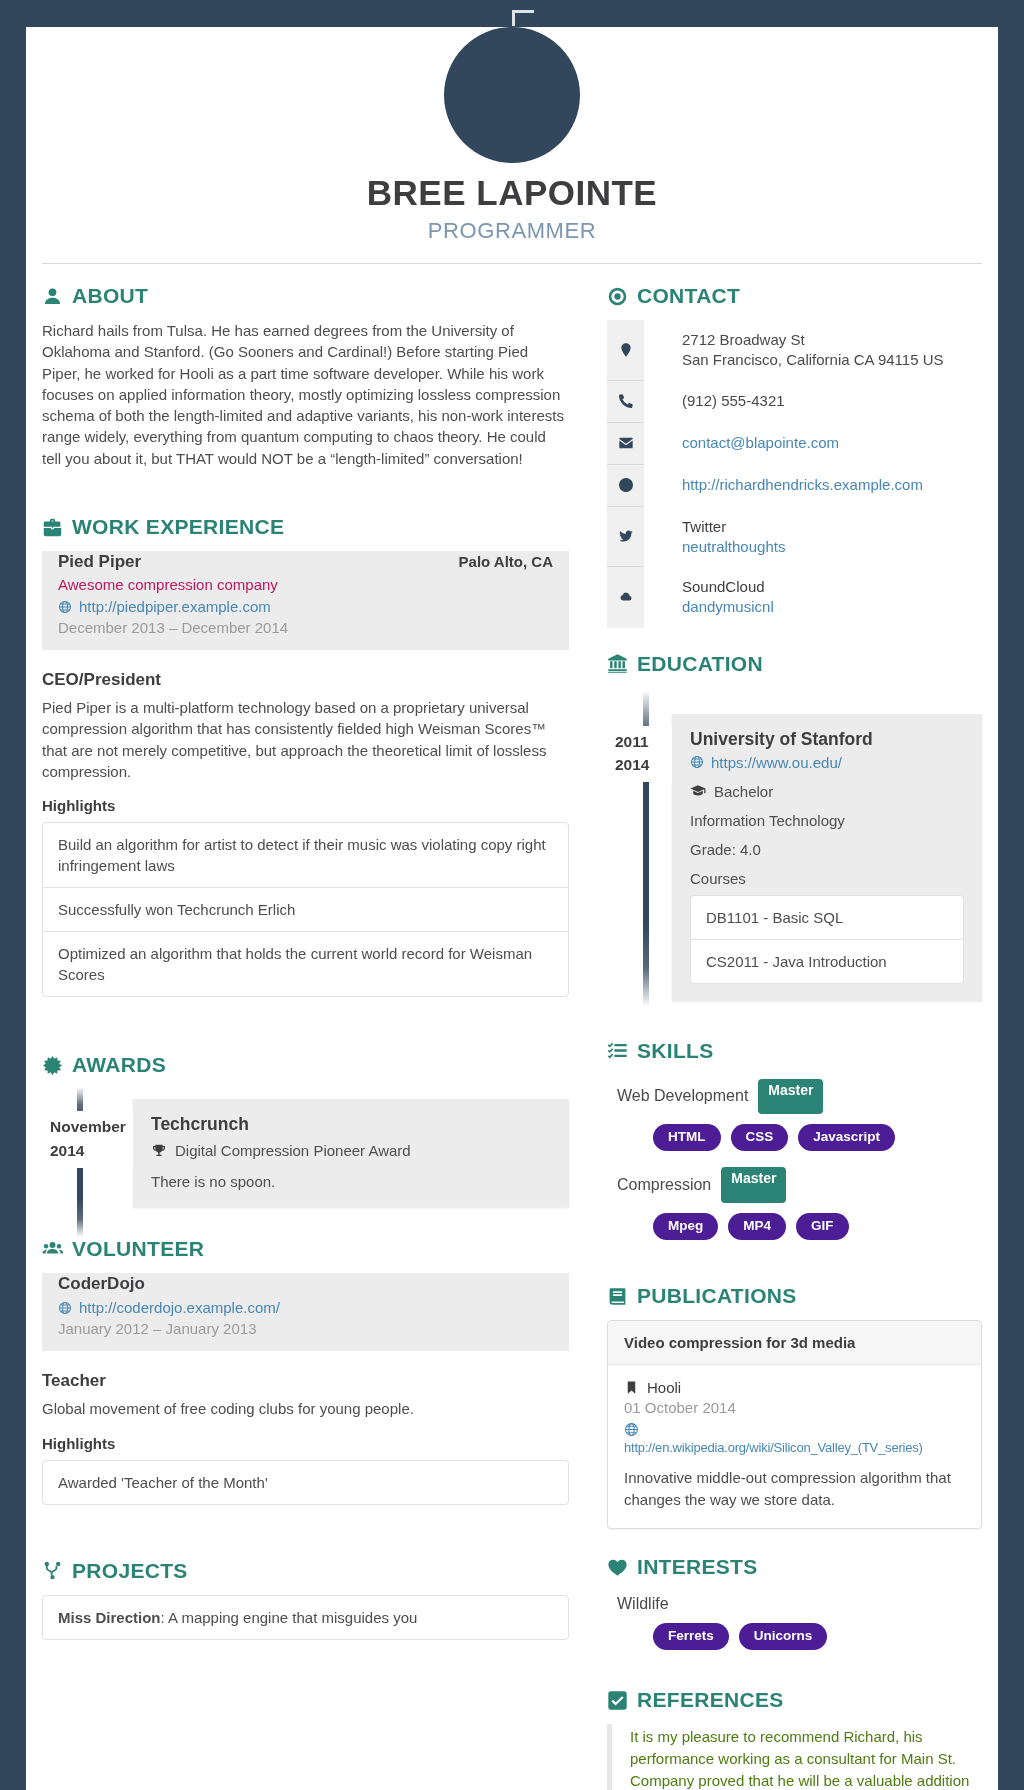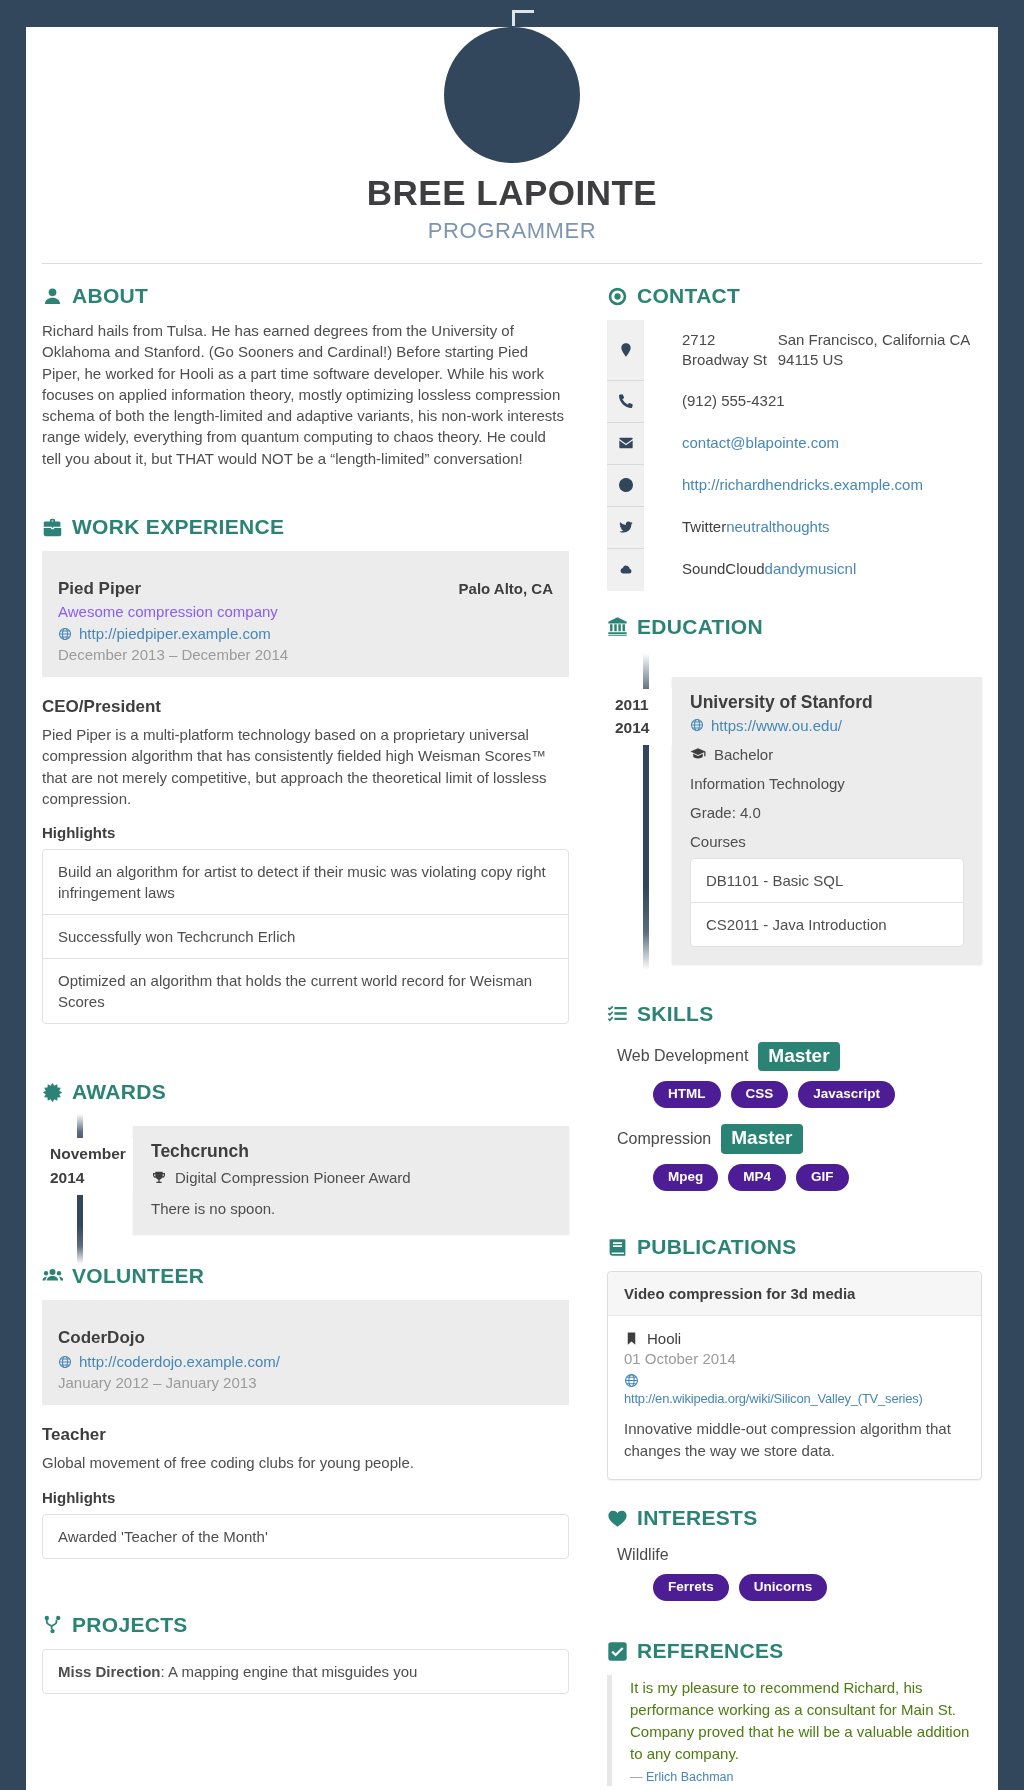--- a/index.html
+++ b/index.html
@@ -53,30 +53,30 @@
 
   
   .c-row{display:flex;}
   .c-icon{
     width:37px;flex:0 0 37px;background:#f0f0f0;
     display:flex;align-items:center;justify-content:center;
     border-bottom:1px solid #d9d9d9;color:#32475c;
   }
   .c-row:last-child .c-icon{border-bottom:none;}
   .c-icon svg{width:16px;height:16px;fill:currentColor;}
-  .c-body{padding:10px 0 10px 38px;font-size:15px;line-height:1.35;color:#4a4a4a;min-height:22px;display:flex;}
+  .c-body{padding:10px 0 10px 38px;font-size:15px;line-height:1.35;color:#4a4a4a;min-height:22px;display:flex;flex-direction:column;}
   .lnk{color:#4787b6;text-decoration:none;cursor:pointer;}
   .c-label{color:#3e3e40;}
 
   
-  .gbox{background:#ececec;padding:28px 16px 14px;}
+  .gbox{background:#ececec;padding:1px 16px 14px;}
   .gbox .top{display:flex;justify-content:space-between;align-items:baseline;}
   .gbox .org{font-size:17px;font-weight:700;color:#3e3e40;}
   .gbox .loc{font-size:15px;font-weight:700;color:#3e3e40;}
-  .gbox .tag{font-size:15px;color:#8b5cf6;margin-top:4px;}
+  .gbox .tag{font-size:15px;color:#be185d;margin-top:4px;}
   .linkline{display:flex;align-items:center;gap:7px;margin-top:5px;font-size:15px;}
   .linkline .ic{width:14px;height:14px;display:inline-flex;color:#4787b6;flex:0 0 auto;}
   .linkline .ic svg{width:100%;height:100%;}
   .gdate{font-size:15px;color:#9b9b9b;margin-top:4px;}
 
   .job-title{font-size:17px;font-weight:700;color:#3e3e40;margin:20px 0 7px;}
   .hl-label{font-size:15px;font-weight:700;color:#3e3e40;margin:15px 0 8px;}
   .list-group{margin:0;padding:0;list-style:none;}
   .list-group li{
     background:#fff;border:1px solid #e1e1e1;padding:11px 15px;
@@ -108,21 +108,21 @@
     border-top:10px solid transparent;border-bottom:10px solid transparent;
     border-right:10px solid #ececec;
   }
   .tl-title{font-size:17.5px;font-weight:700;color:#3e3e40;}
   .tl-row{margin-top:12px;font-size:15px;color:#4e4e4e;display:flex;align-items:center;gap:8px;}
   .tl-row .ic{width:16px;height:16px;display:inline-flex;color:#3e3e40;flex:0 0 auto;}
   .tl-row .ic svg{width:100%;height:100%;fill:currentColor;}
 
   
   .skill-name{font-size:16px;color:#4a4a4a;padding-left:10px;margin:16px 0 10px;display:flex;align-items:center;gap:10px;}
-  .badge-master{background:#2a8374;color:#fff;font-size:19px;font-weight:600;padding:3px 10px 4px;border-radius:4px;line-height:1.2;}
+  .badge-master{background:#2a8374;color:#fff;font-size:14px;font-weight:600;padding:3px 10px 16px;border-radius:4px;line-height:1.2;}
   .pill-row{padding-left:46px;display:flex;gap:10px;flex-wrap:wrap;margin:0 0 6px;}
   .pill{background:#4c1d95;color:#fff;font-size:13.5px;font-weight:700;padding:5px 15px 6px;border-radius:999px;line-height:1.2;}
 
   
   .pub-card{border:1px solid #dddddd;border-radius:4px;background:#fff;box-shadow:0 1px 1px rgba(0,0,0,.05);}
   .pub-head{
     background:#f6f6f6;border-bottom:1px solid #e8e8e8;border-radius:4px 4px 0 0;
     padding:13px 16px;font-size:15px;font-weight:700;color:#3e3e40;
   }
   .pub-body{padding:14px 16px 18px;}

